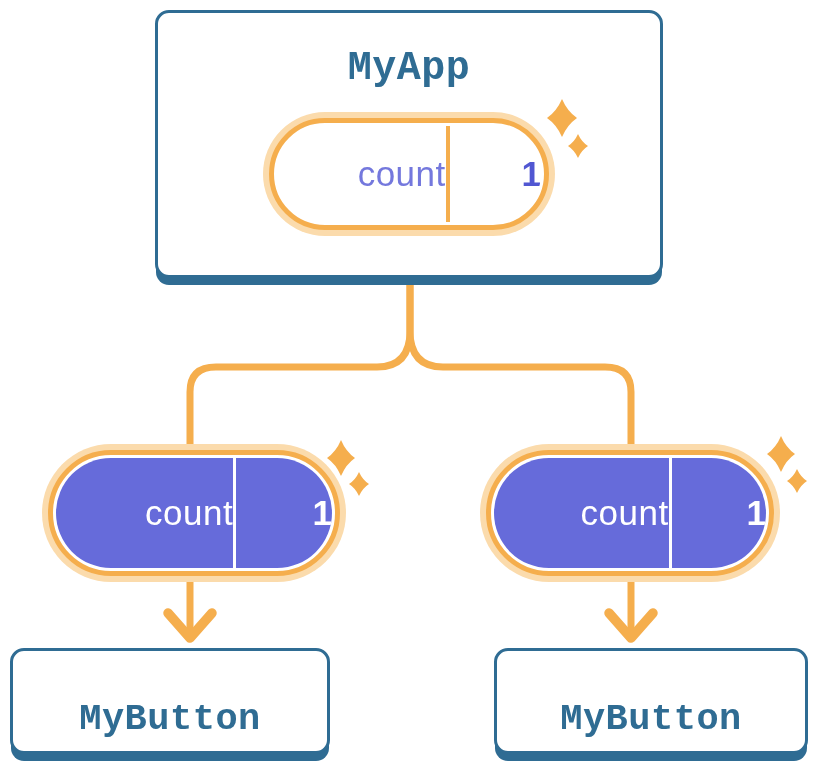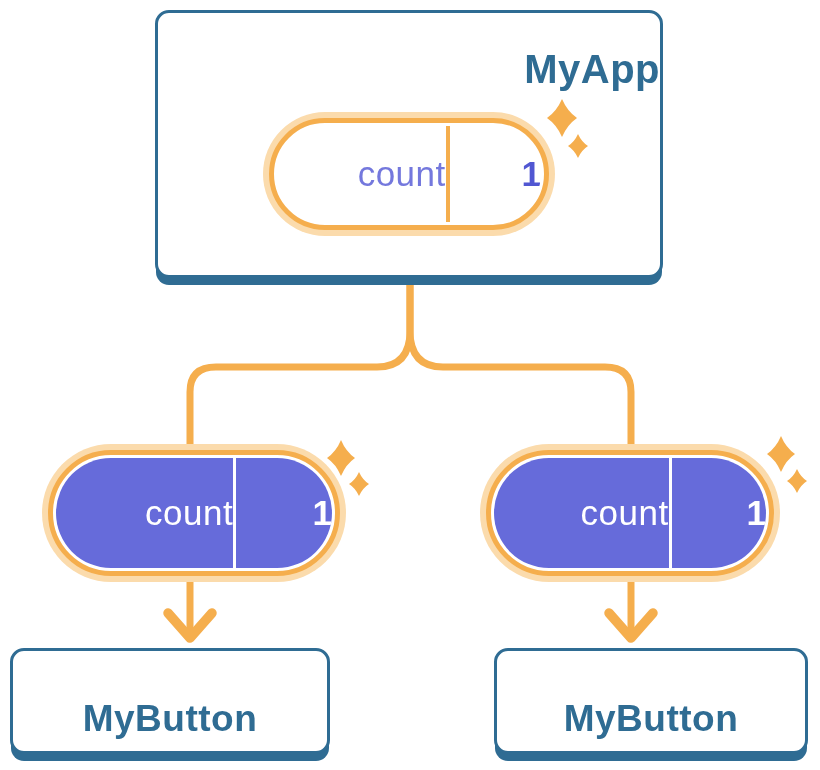--- a/index.html
+++ b/index.html
@@ -35,22 +35,23 @@
     position:absolute;
     background:var(--white);
     border:3px solid var(--node-blue);
     border-radius:14px;
     box-shadow:0 8px 0 -1px var(--node-blue);
     z-index:2;
   }
   .node-title{
     color:var(--node-blue);
     font-weight:bold;
-    text-align:right;
+    text-align:center;
     letter-spacing:0.5px;
+    font-family:Liberation Mono, monospace;
   }
   .root-card{ left:155px; top:10px; width:508px; height:268px; }
   .root-card .node-title{
     position:absolute; left:0; right:0; top:32px;
     font-size:40px; line-height:48px;
   }
   .leaf-card{
     display:flex; align-items:center; justify-content:center;
   }
   .leaf-card .node-title{ font-size:37px;margin-top:36px; }

